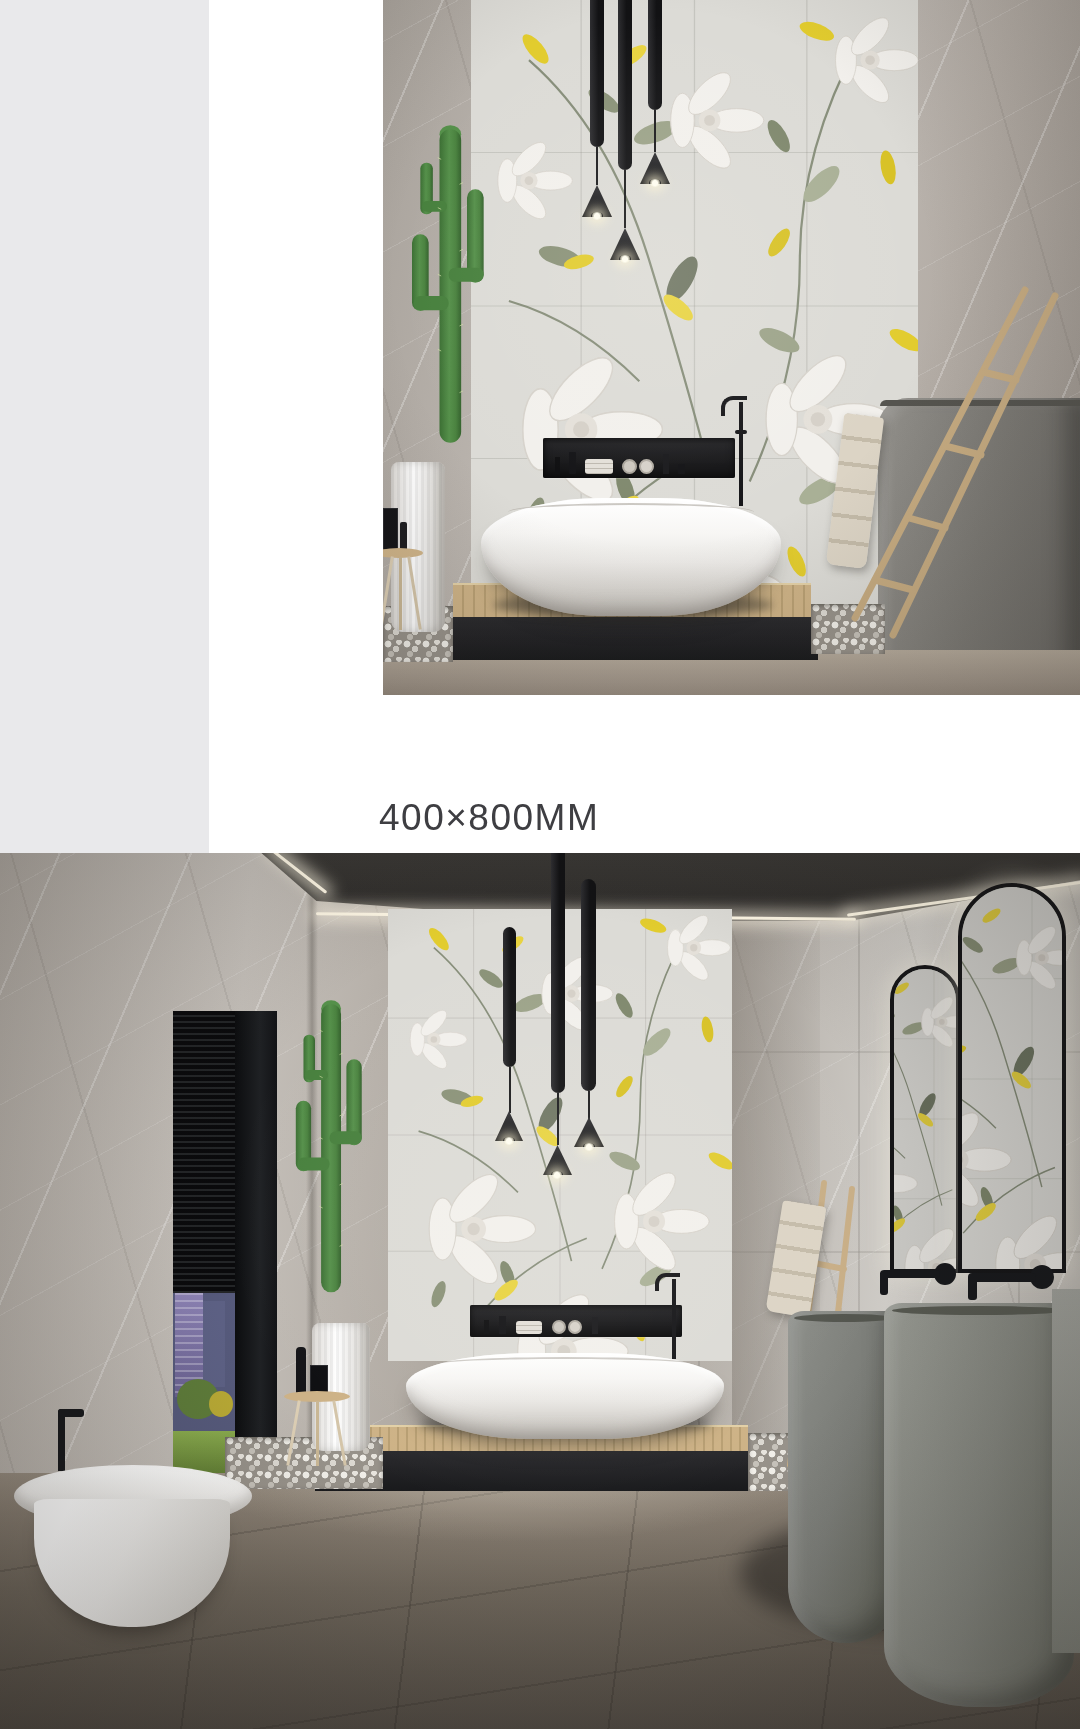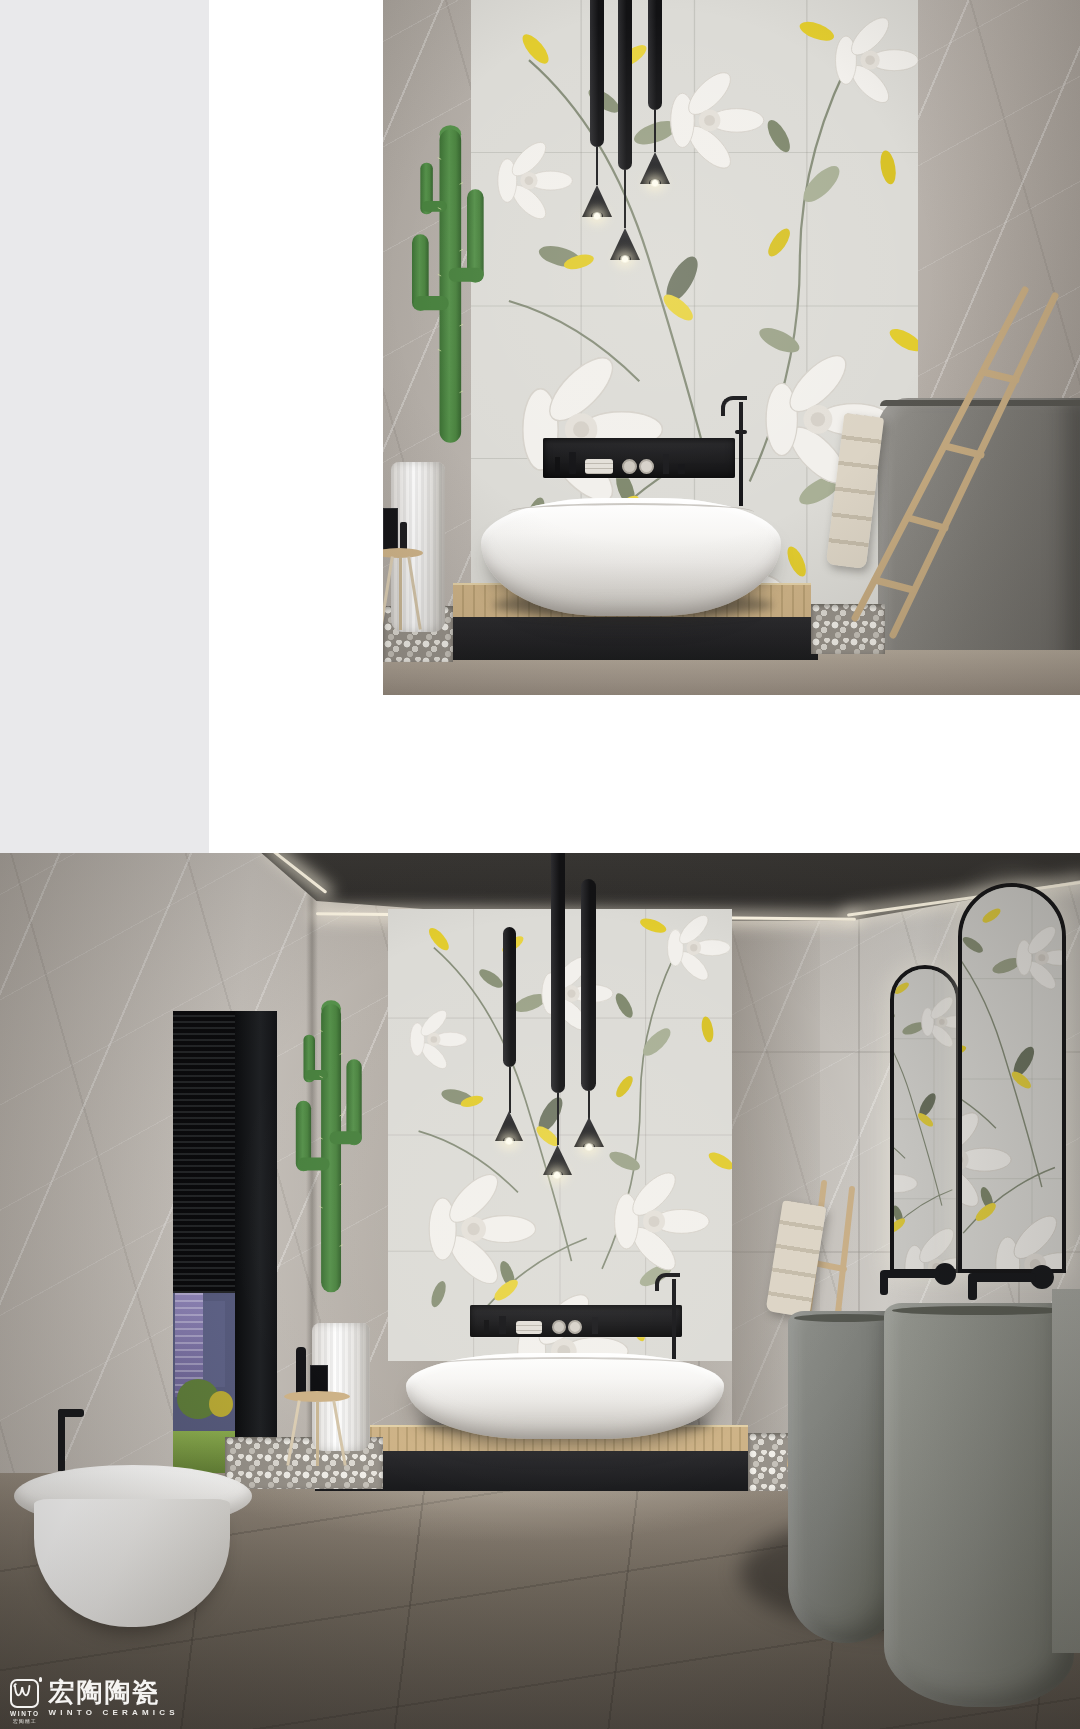--- a/index.html
+++ b/index.html
@@ -219,20 +219,21 @@
           <line x1="122" y1="166" x2="158" y2="175"></line>
         <line x1="86" y1="238" x2="122" y2="248"></line>
           <line x1="52" y1="300" x2="90" y2="310"></line>
       </g>
     </svg>
 
     <div class="abs" style="inset:0;pointer-events:none;
          background:radial-gradient(ellipse at 40% 40%,rgba(255,253,245,.12) 0%,rgba(0,0,0,0) 45%,rgba(42,38,32,.22) 100%);"></div>
   </div>
 
+  <div class="abs lbl" style="left:379px;top:799px;font-size:37px;color:#3e3e42;letter-spacing:1.5px;">400×800MM</div>
 
   <div class="abs marble" style="left:0;top:853px;width:1080px;height:876px;overflow:hidden;
        background:linear-gradient(95deg,#b6b0a9 0%,#c5c0ba 22%,#a9a29a 45%,#b1aba4 62%,#cecbc6 80%,#b2aea8 100%);">
     <div class="veins"></div>
     <div class="abs" style="left:540px;top:0;width:540px;height:640px;opacity:.5;
          background:repeating-linear-gradient(90deg,transparent 0 158px,rgba(88,84,78,.35) 158px 160px),
                     repeating-linear-gradient(180deg,transparent 0 198px,rgba(88,84,78,.3) 198px 200px);"></div>
     <div class="abs" style="left:306px;top:30px;width:12px;height:600px;background:linear-gradient(90deg,transparent,rgba(70,66,60,.35),transparent);"></div>
     <div class="abs" style="left:732px;top:40px;width:88px;height:600px;background:linear-gradient(90deg,rgba(120,113,105,.45),rgba(150,144,136,.15));"></div>
 
@@ -369,32 +370,15 @@
     </div>
     <div class="abs stone-ped" style="left:884px;top:450px;width:190px;height:404px;border-radius:18px 18px 44% 48% / 13px 13px 13% 15%;
          background:linear-gradient(100deg,#94968f 0%,#82847d 52%,#6b6d64 100%);">
       <div style="position:absolute;top:3px;left:8px;right:8px;height:9px;border-radius:50%;background:#55574f;"></div>
     </div>
     <div class="abs" style="left:1052px;top:436px;width:28px;height:364px;background:linear-gradient(180deg,#9b9c96,#7e8078);"></div>
 
     <div class="abs" style="inset:0;pointer-events:none;
          background:radial-gradient(ellipse at 52% 42%,rgba(255,252,242,.10) 0%,rgba(0,0,0,0) 42%,rgba(28,24,20,.30) 100%);"></div>
 
-    <div class="abs" style="left:10px;top:826px;display:flex;gap:9px;align-items:flex-start;">
-      <div style="display:flex;flex-direction:column;align-items:center;">
-        <div class="logo-mark">
-          <svg width="25" height="25" viewBox="0 0 25 25" style="position:absolute;left:-2px;top:-2px;">
-            <path d="M5 7 C5.6 16 8.4 18.2 10.4 14.6 C11.7 12.2 11.9 9.4 12.2 8.2 C12.5 9.4 12.7 12.2 14 14.6 C16 18.2 18.8 16 19.4 7" stroke="#f4f3f1" stroke-width="1.9" fill="none" stroke-linecap="round"></path>
-            <path d="M4.2 7.4 C4 6 5 5 6 5.2" stroke="#f4f3f1" stroke-width="1.6" fill="none" stroke-linecap="round"></path>
-          </svg>
-          <div style="position:absolute;right:-5px;top:-4px;width:3px;height:5px;border-radius:2px;background:#f4f3f1;"></div>
-        </div>
-        <div class="lbl" style="font-size:6.5px;font-weight:700;color:#f0efec;letter-spacing:1.6px;margin-top:3px;">WINTO</div>
-        <div class="lbl" style="font-size:5px;color:#e6e4e0;letter-spacing:1px;margin-top:1px;">宏陶精工</div>
-      </div>
-      <div style="display:flex;flex-direction:column;">
-        <div class="lbl brand-cn">宏陶陶瓷</div>
-        <div class="lbl brand-en">WINTO CERAMICS</div>
-      </div>
-    </div>
   </div>
 
 </div>
 
 </body></html>

